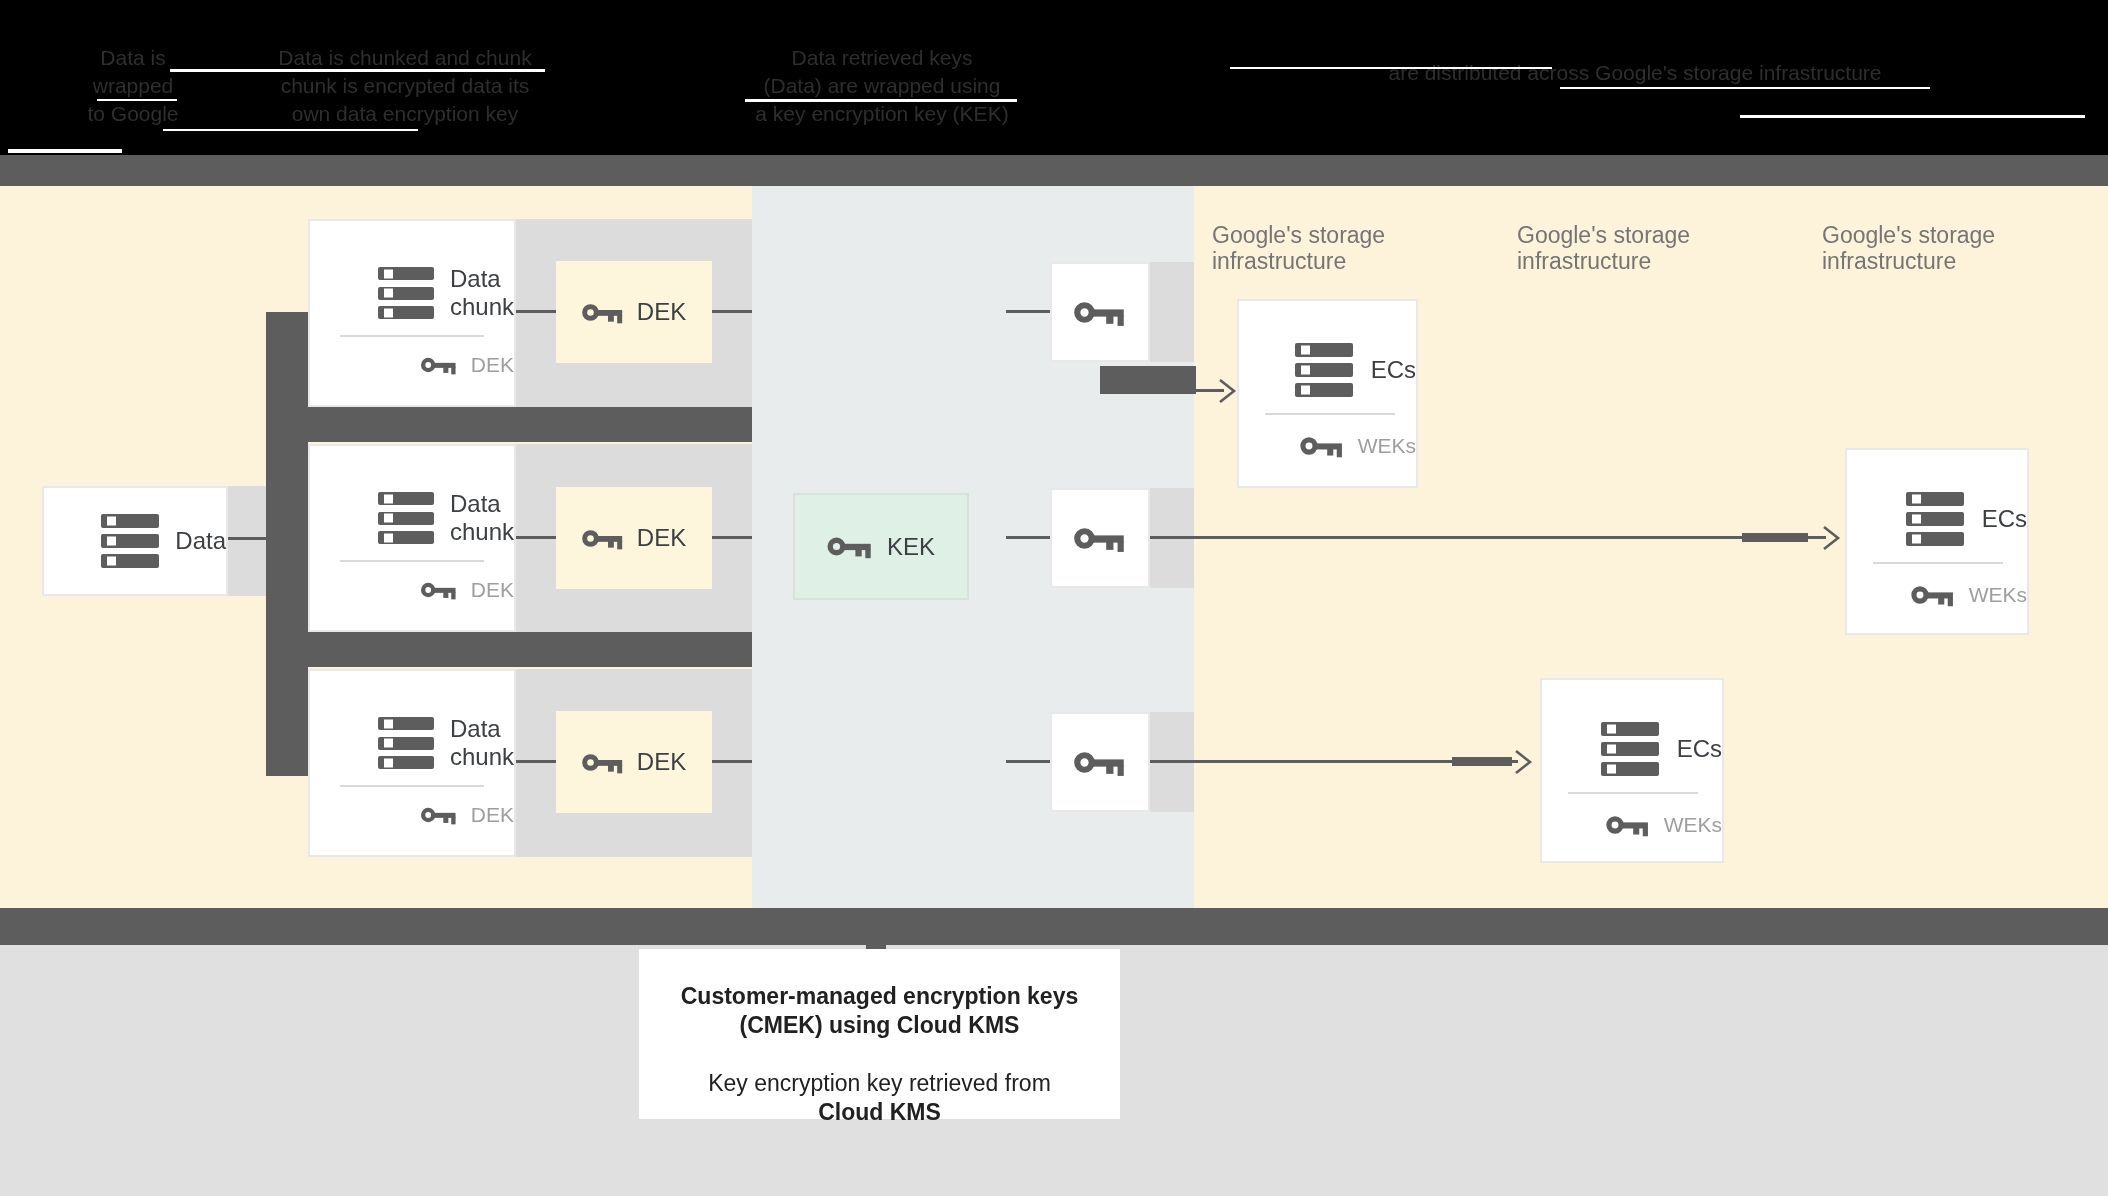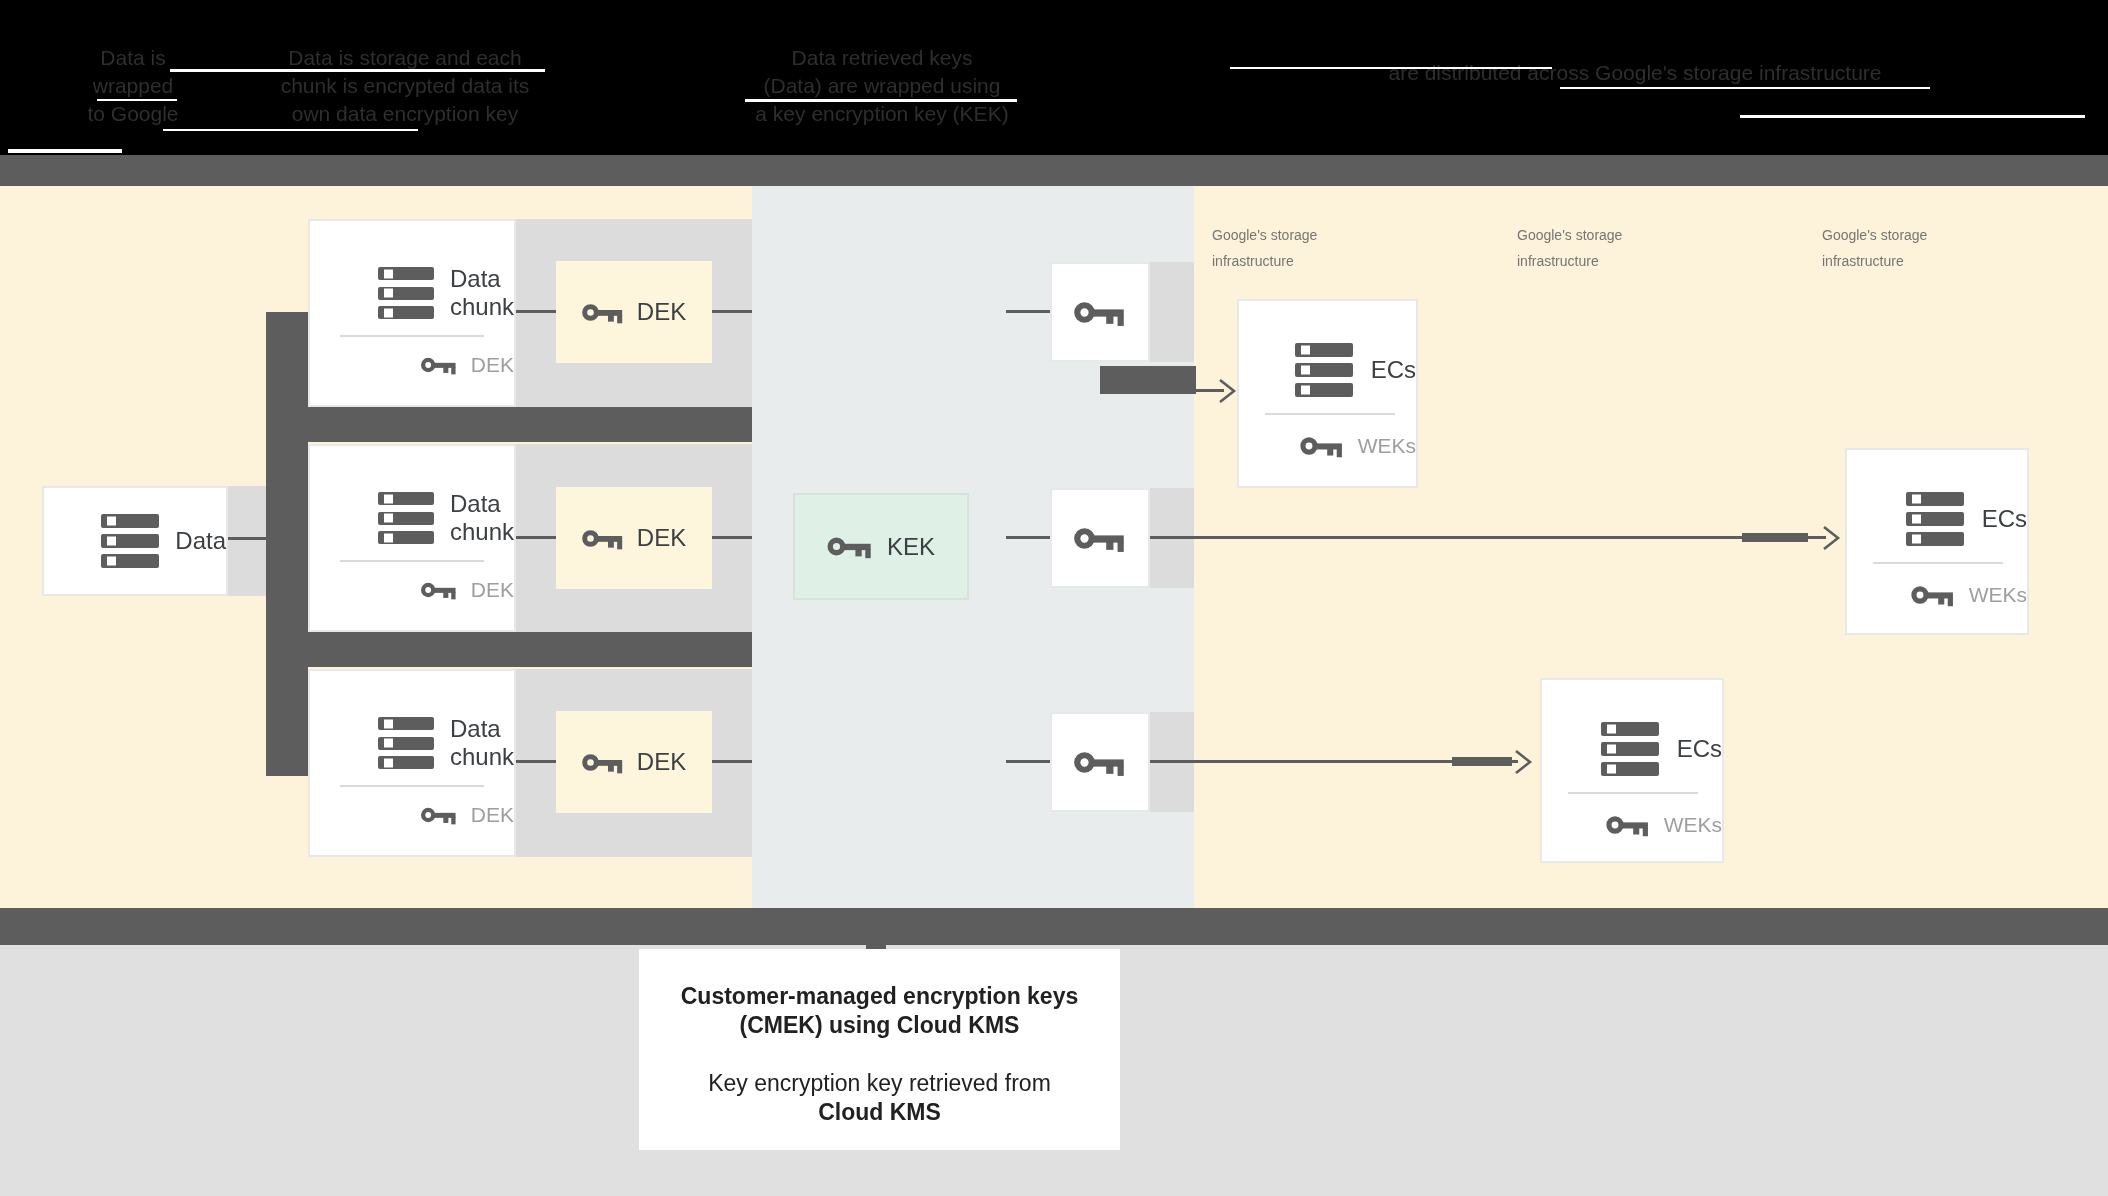--- a/index.html
+++ b/index.html
@@ -32,29 +32,29 @@
   .dbicon{display:flex;flex-direction:column;justify-content:space-between;}
   .dbicon .bar{position:relative;background:#5d5d5d;border-radius:2px;}
   .dbicon .bar::before{content:"";position:absolute;left:6px;top:50%;transform:translateY(-50%);
         width:9px;height:9px;background:#fff;}
   .db58{width:58px;height:54px;}
   .db58 .bar{width:58px;height:14px;}
 
   .lbl-dark{color:#3c4043;font-size:24px;line-height:28px;}
   .lbl-gray{color:#9e9e9e;font-size:21px;}
   .divider{height:2px;background:#d9d9d9;}
-  .storage{color:#757575;font-size:14px;line-height:26px;}
+  .storage{color:#757575;font-size:23px;line-height:26px;}
 
   .flexrow{display:flex;align-items:center;justify-content:flex-end;}
 
   
   .foot-bar{left:0;top:908px;width:2108px;height:37px;background:#5d5d5d;}
   .foot-tab{left:866px;top:945px;width:20px;height:11px;background:#5d5d5d;}
   .foot-bg{left:0;top:945px;width:2108px;height:251px;background:#e0e0e0;}
-  .caption-box{left:639px;top:949px;width:481px;height:201px;background:#fff;}
+  .caption-box{left:639px;top:949px;width:481px;height:170px;background:#fff;}
   .caption-box .inner{padding-top:33px;text-align:center;color:#212121;font-size:23px;line-height:29px;}
   .b{font-weight:bold;}
   .gap{height:29px;}
 </style>
 </head>
 <body>
 
 <svg width="0" height="0" style="position:absolute">
   <defs>
     <g id="keyshape">
@@ -72,21 +72,21 @@
 <div id="stage">
 
   <div class="abs top-black"></div>
 
   <div class="top-cap" style="left:46px;top:44px;width:174px;">
     <div>Data is</div>
     <div>wrapped</div>
     <div>to Google</div>
   </div>
   <div class="top-cap" style="left:255px;top:44px;width:300px;">
-    <div>Data is storage and each</div>
+    <div>Data is chunked and chunk</div>
     <div>chunk is encrypted data its</div>
     <div>own data encryption key</div>
   </div>
   <div class="top-cap" style="left:732px;top:44px;width:300px;">
     <div>Data retrieved keys</div>
     <div>(Data) are wrapped using</div>
     <div>a key encryption key (KEK)</div>
   </div>
   <div class="top-cap two" style="left:1305px;top:58px;width:660px;">
     <div>are distributed across Google's storage infrastructure</div>

